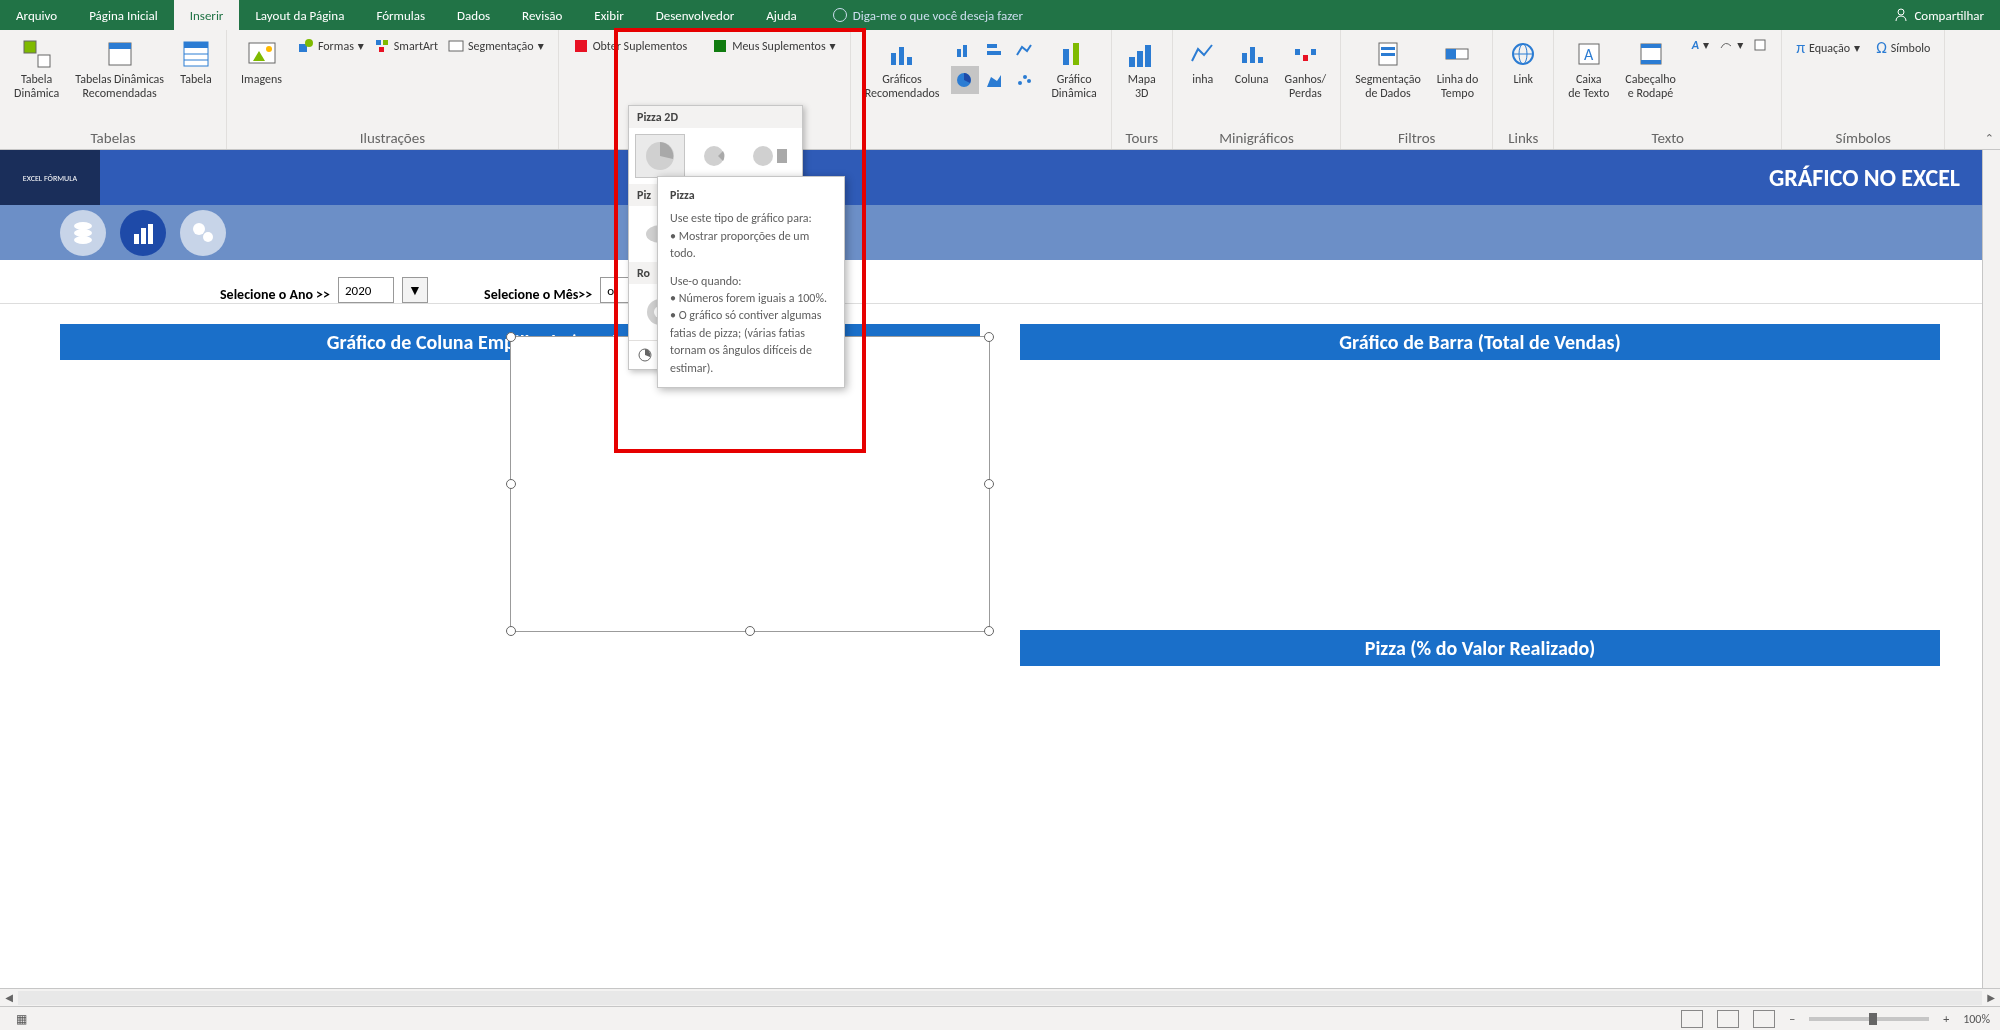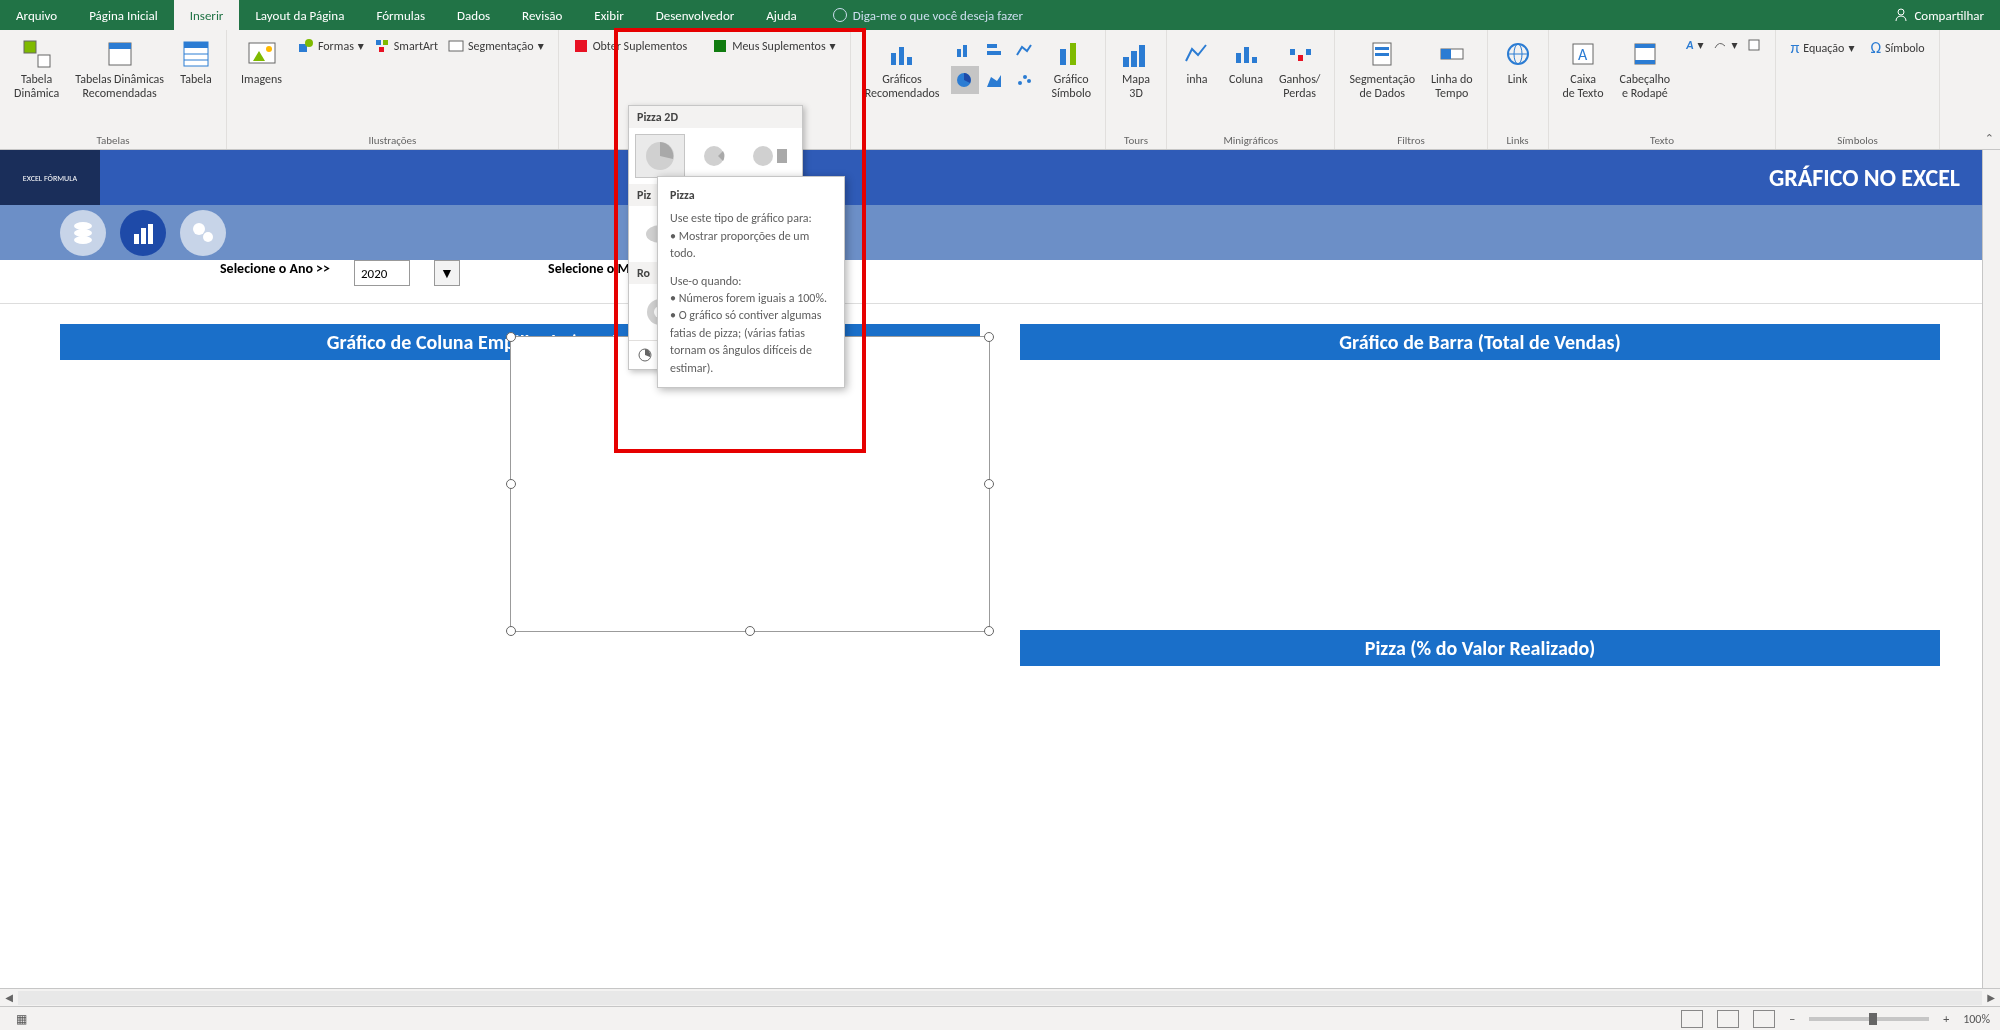--- a/index.html
+++ b/index.html
@@ -11,35 +11,35 @@
 .titlebar .tab { padding: 0 16px; display: flex; align-items: center; cursor: pointer; }
 .titlebar .tab.active { background: #f3f2f1; color: #217346; }
 .titlebar .tellme { display: flex; align-items: center; gap: 6px; margin-left: 20px; color: #cde; font-size: 13px; }
 .titlebar .share { margin-left: auto; display: flex; align-items: center; gap: 6px; padding: 0 16px; cursor: pointer; }
 .bulb { width: 14px; height: 14px; border: 1.5px solid #cde; border-radius: 50%; position: relative; }
 
 
 .ribbon { height: 120px; background: #f3f2f1; border-bottom: 1px solid #c6c6c6; display: flex; position: relative; }
 .rgroup { border-right: 1px solid #e1dfdd; padding: 6px 10px 2px; display: flex; flex-direction: column; justify-content: space-between; }
 .rgroup .gitems { display: flex; gap: 8px; align-items: flex-start; flex: 1; }
-.rgroup .glabel { text-align: center; font-size: 11px; color: #666; padding-top: 2px; }
+.rgroup .glabel { text-align: center; font-size: 15px; color: #666; padding-top: 2px; }
 .rbtn { display: flex; flex-direction: column; align-items: center; gap: 2px; padding: 2px 4px; cursor: pointer; font-size: 12px; color: #3a3a3a; line-height: 1.2; text-align: center; }
 .ricon { width: 32px; height: 32px; display: flex; align-items: center; justify-content: center; }
 .rbtn-sm { display: flex; align-items: center; gap: 4px; font-size: 12px; color: #3a3a3a; padding: 2px 4px; cursor: pointer; white-space: nowrap; }
 .rstack { display: flex; flex-direction: row; gap: 2px; }
 .ribbon-collapse { position: absolute; right: 6px; bottom: 4px; font-size: 11px; color: #666; cursor: pointer; }
 
 
 .sheet { position: relative; height: 850px; background: #fff; }
 .banner1 { height: 55px; background: #2f5bb7; display: flex; align-items: center; justify-content: flex-end; padding: 0 40px; }
 .banner1 .title { color: #fff; font-size: 24px; font-weight: 700; }
 .banner2 { height: 55px; background: #6c8fc7; display: flex; align-items: center; padding: 0 60px; gap: 14px; }
 .circle-icon { width: 46px; height: 46px; border-radius: 50%; background: #c7d4e8; display: flex; align-items: center; justify-content: center; }
 .circle-icon.active { background: #1e4aa8; }
-.ctrlrow { height: 44px; background: #fff; display: flex; align-items: flex-start; gap: 24px; padding: 0 60px 0 220px; font-size: 14px; border-bottom: 1px solid #ddd; }
+.ctrlrow { height: 44px; background: #fff; display: flex; align-items: flex-end; gap: 8px; padding: 0 60px 0 220px; font-size: 14px; border-bottom: 1px solid #ddd; }
 .ctrlrow .lbl { font-weight: 700; }
 .selbox { border: 1px solid #999; height: 26px; width: 56px; display: flex; align-items: center; padding: 0 6px; font-size: 13px; }
 .ddbtn { border: 1px solid #999; width: 26px; height: 26px; display: flex; align-items: center; justify-content: center; background: #f3f3f3; }
 .chart-grid { padding: 20px 60px; display: grid; grid-template-columns: 1fr 1fr; gap: 20px 40px; }
 .chart-head { background: #1a6fc9; color: #fff; text-align: center; font-size: 20px; font-weight: 600; padding: 6px 0; }
 .chart-body { height: 250px; background: #fff; position: relative; }
 
 
 .sel-frame { position: absolute; left: 510px; top: 336px; width: 480px; height: 296px; border: 1px solid #9b9b9b; background: #fff; }
 .handle { position: absolute; width: 10px; height: 10px; border: 1px solid #666; background: #fff; border-radius: 50%; }
@@ -244,21 +244,21 @@
           </div>
       </div>
       <div class="rbtn">
         <div class="ricon">
             <svg width="30" height="30">
               <rect x="4" y="10" width="6" height="16" fill="#2b7cd3"></rect>
               <rect x="14" y="4" width="6" height="22" fill="#7fba00"></rect>
             </svg>
           </div>
         <span style="white-space:pre-line">Gráfico
-Símbolo</span>
+Dinâmica</span>
       </div>
     </div>
     <div class="glabel"></div>
   </div>
 
   <div class="rgroup">
     <div class="gitems">
       <div class="rbtn">
         <div class="ricon">
             <svg width="30" height="30">

